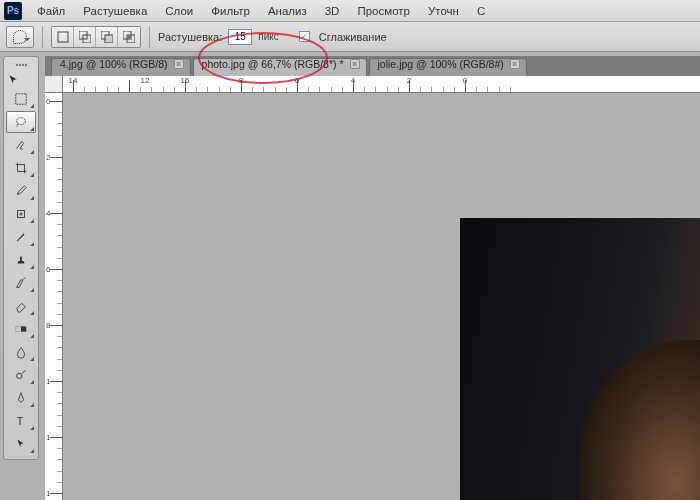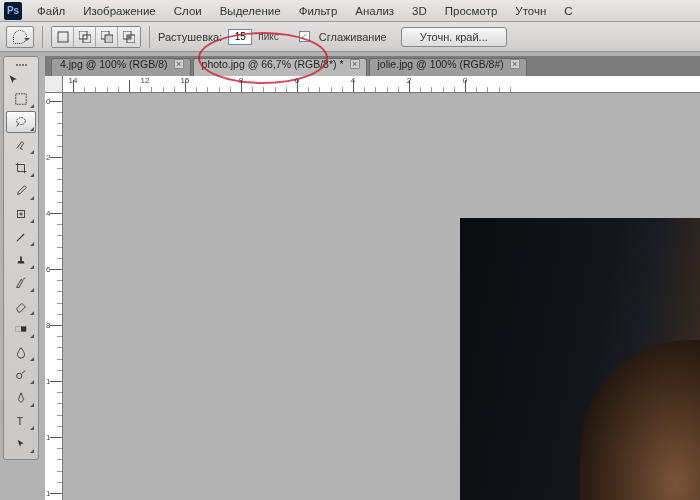--- a/index.html
+++ b/index.html
@@ -61,23 +61,22 @@
 .canvas-bg{position:absolute;left:18px;top:17px;right:0;bottom:0;background:#b3b3b3;}
 .photo{position:absolute;right:0;top:125px;width:240px;bottom:0;background:linear-gradient(100deg,#0a0c10 0%,#14161c 55%,#1b1d22 70%,#35281f 90%,#604434 100%);}
 .hair{position:absolute;right:0;bottom:0;width:120px;height:160px;background:radial-gradient(ellipse at 80% 90%,#7a5438 0%,#4a3120 40%,#1a120c 80%);border-top-left-radius:90% 70%;}
 </style>
 </head>
 <body>
 
 <div class="menubar">
   <div class="ps-logo">Ps</div>
   <div class="menu-item">Файл</div>
-  <div class="menu-item">Изображение</div>
+  <div class="menu-item">Растушевка</div>
   <div class="menu-item">Слои</div>
-  <div class="menu-item">Выделение</div>
   <div class="menu-item">Фильтр</div>
   <div class="menu-item">Анализ</div>
   <div class="menu-item">3D</div>
   <div class="menu-item">Просмотр</div>
   <div class="menu-item">Уточн</div>
   <div class="menu-item">С</div>
 </div>
 
 <div class="optionsbar">
   <div class="tool-dd">
@@ -110,21 +109,20 @@
         </svg>
       </div>
   </div>
   <div class="sep"></div>
   <span>Растушевка:</span>
   <input class="num-input" value="15" style="">
   <span class="unit">пикс</span>
   <span style="width:8px"></span>
   <span class="chk">✓</span>
   <span>Сглаживание</span>
-  <button class="opt-btn">Уточн. край...</button>
 </div>
 
 <div class="anno"></div>
 
 <div class="tab-row">
   <div class="tab">
       <span>4.jpg @ 100% (RGB/8)</span>
       <span class="tab-close">×</span>
     </div>
   <div class="tab active">

